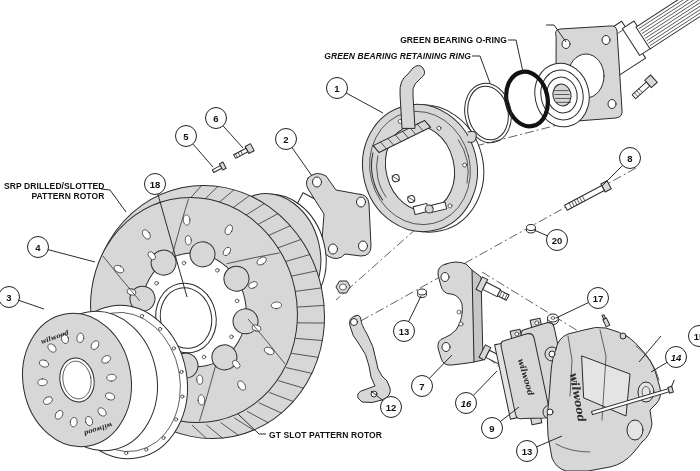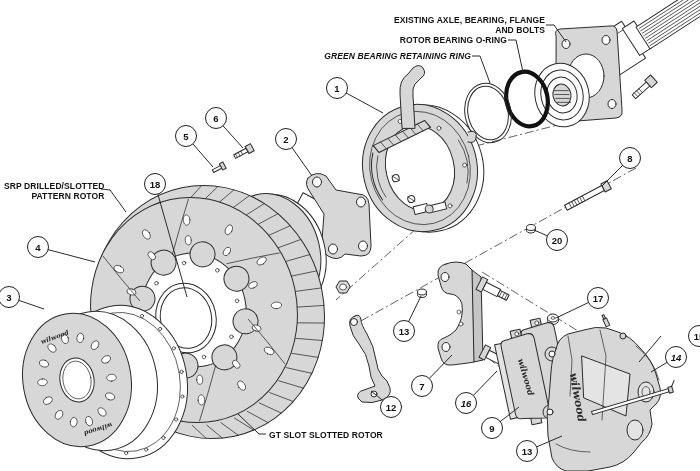--- a/index.html
+++ b/index.html
@@ -491,20 +491,19 @@
       <div class="callout" style="left: 492px; top: 428px;">9</div>
       <div class="callout" style="left: 557px; top: 240px;">20</div>
       <div class="callout" style="left: 404px; top: 331px;">13</div>
       <div class="callout" style="left: 391px; top: 407px;">12</div>
       <div class="callout" style="left: 527px; top: 451px;">13</div>
       <div class="callout" style="left: 676px; top: 357px; font-style: italic;">14</div>
       <div class="callout" style="left: 661px; top: 336px; margin-left: 38px;">15</div>
       <div class="callout" style="left: 466px; top: 403px; font-style: italic;">16</div>
       <div class="callout" style="left: 598px; top: 298px;">17</div>
       <div class="callout" style="left: 155px; top: 184px;">18</div>
-      <div class="dlabel anchor-right" style="left: 545px; top: 25px;">EXISTING AXLE, BEARING, FLANGE AND BOLTS</div>
-      <div class="dlabel anchor-right" style="left: 507px; top: 40px;">ROTOR BEARING O-RING</div>
+      <div class="dlabel anchor-right" style="left: 507px; top: 40px;">GREEN BEARING O-RING</div>
       <div class="dlabel anchor-right" style="left: 471px; top: 56px; font-style: italic;">GREEN BEARING RETAINING RING</div>
       <div class="dlabel anchor-left" style="left: 4px; top: 191px;">SRP DRILLED/SLOTTED
 PATTERN ROTOR</div>
-      <div class="dlabel anchor-left" style="left: 269px; top: 435px;">GT SLOT SLOTTED ROTOR</div>
+      <div class="dlabel anchor-left" style="left: 269px; top: 435px;">GT SLOT PATTERN ROTOR</div>
     </div>
 </div>
 
 </body></html>

